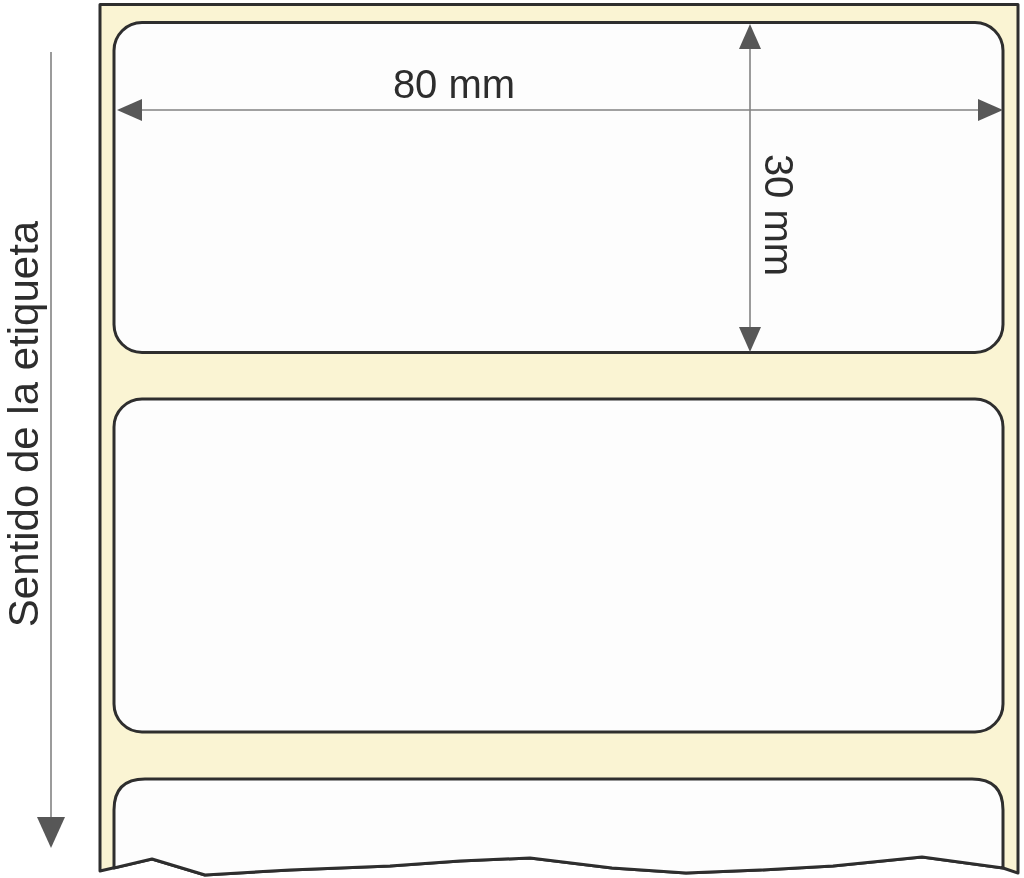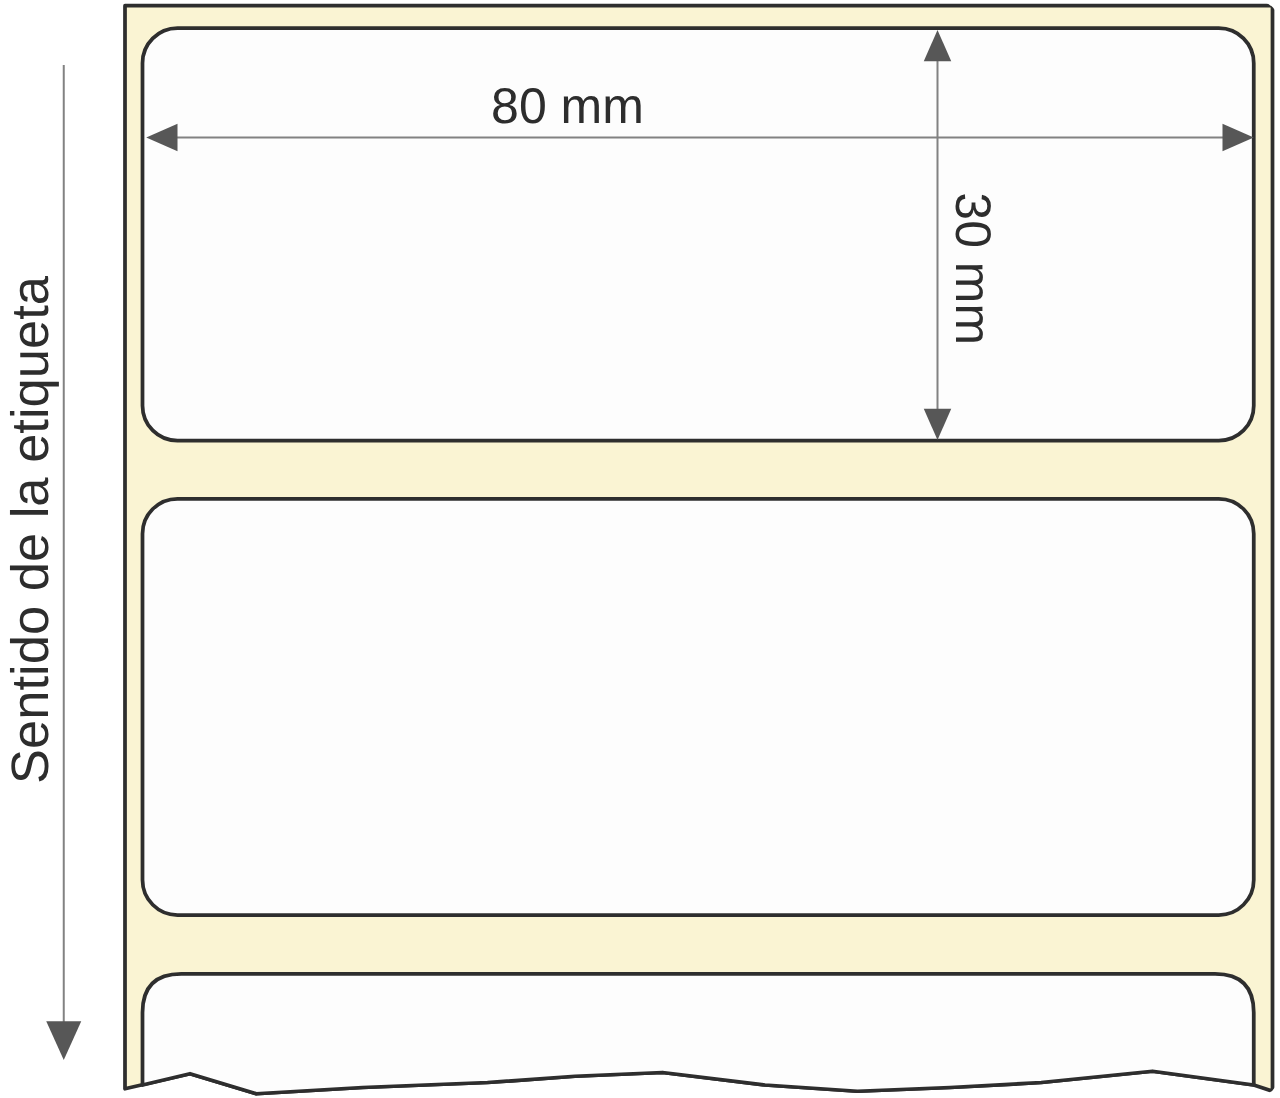--- a/index.html
+++ b/index.html
@@ -7,21 +7,20 @@
     padding: 0;
     background: #ffffff;
   }
   .canvas {
     position: relative;
     width: 1024px;
     height: 878px;
     background: #ffffff;
     overflow: hidden;
     font-family: "Liberation Sans", sans-serif;
-    border-radius: 20px;
   }
   svg { display: block; }
 
   .liner {
     fill: var(--liner, #faf4d3);
     stroke: var(--outline, #2e2e2e);
     stroke-width: 3;
     stroke-linejoin: round;
   }
   .label-shape {

